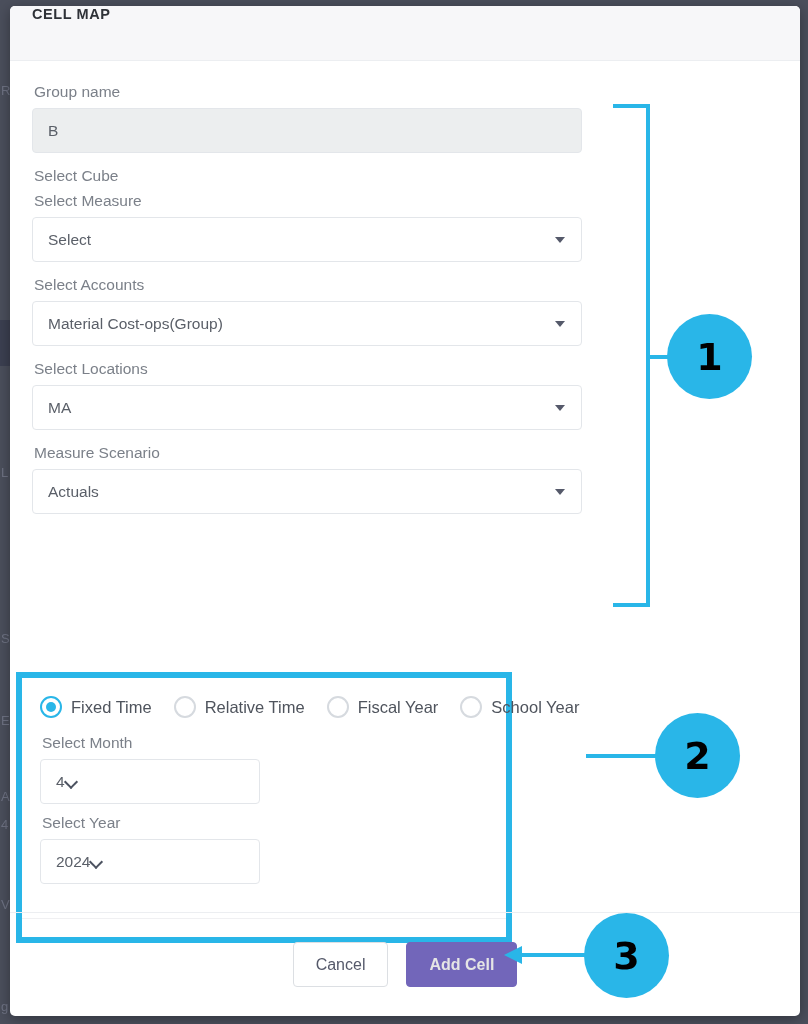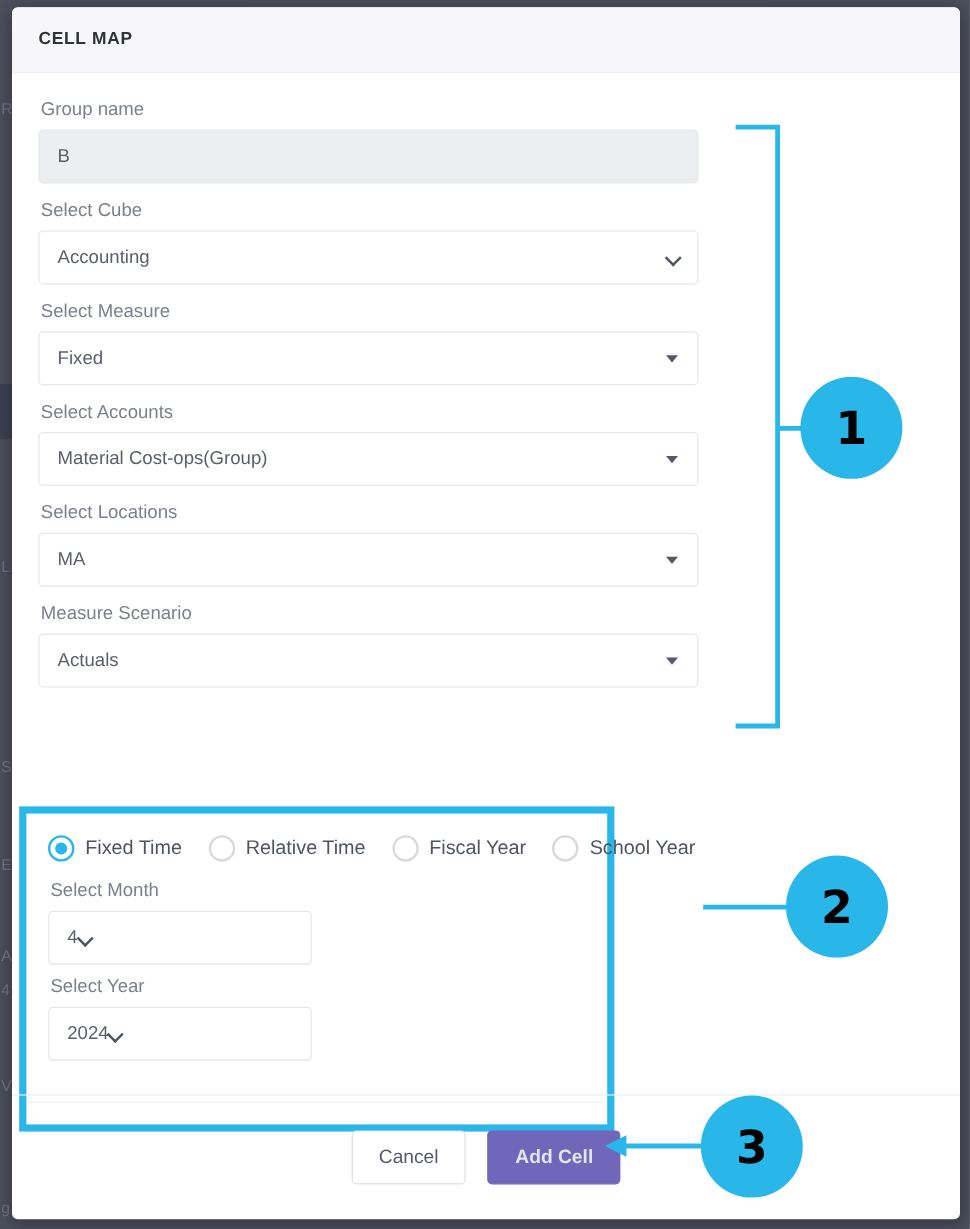--- a/index.html
+++ b/index.html
@@ -43,21 +43,21 @@
     width: 790px; height: 1010px;
     background: #ffffff;
     border-radius: 5px;
     box-shadow: 0 3px 14px rgba(0,0,0,.35);
     overflow: hidden;
   }
   .modal-header {
     height: 55px;
     background: #f7f7f9;
     border-bottom: 1px solid #eceef1;
-    display: flex; align-items: center;
+    display: flex; align-items: flex-start;
     padding: 0 22px;
   }
   .modal-title {
     font-size: 14.5px;
     font-weight: bold;
     color: #2f3238;
     letter-spacing: .6px;
   }
   .modal-body {
     position: relative;
@@ -254,28 +254,24 @@
     </div>
 
     <div class="modal-body">
 
       <div class="field-label tight">Group name</div>
       <div class="control readonly">
         <span class="val">B</span>
       </div>
 
       <div class="field-label">Select Cube</div>
-      <div class="control">
-        <span class="val">Accounting</span>
-        <span class="chev"></span>
-      </div>
 
       <div class="field-label">Select Measure</div>
       <div class="control">
-        <span class="val">Fixed</span>
+        <span class="val">Select</span>
         <span class="caret"></span>
       </div>
 
       <div class="field-label">Select Accounts</div>
       <div class="control">
         <span class="val">Material Cost-ops(Group)</span>
         <span class="caret"></span>
       </div>
 
       <div class="field-label">Select Locations</div>

